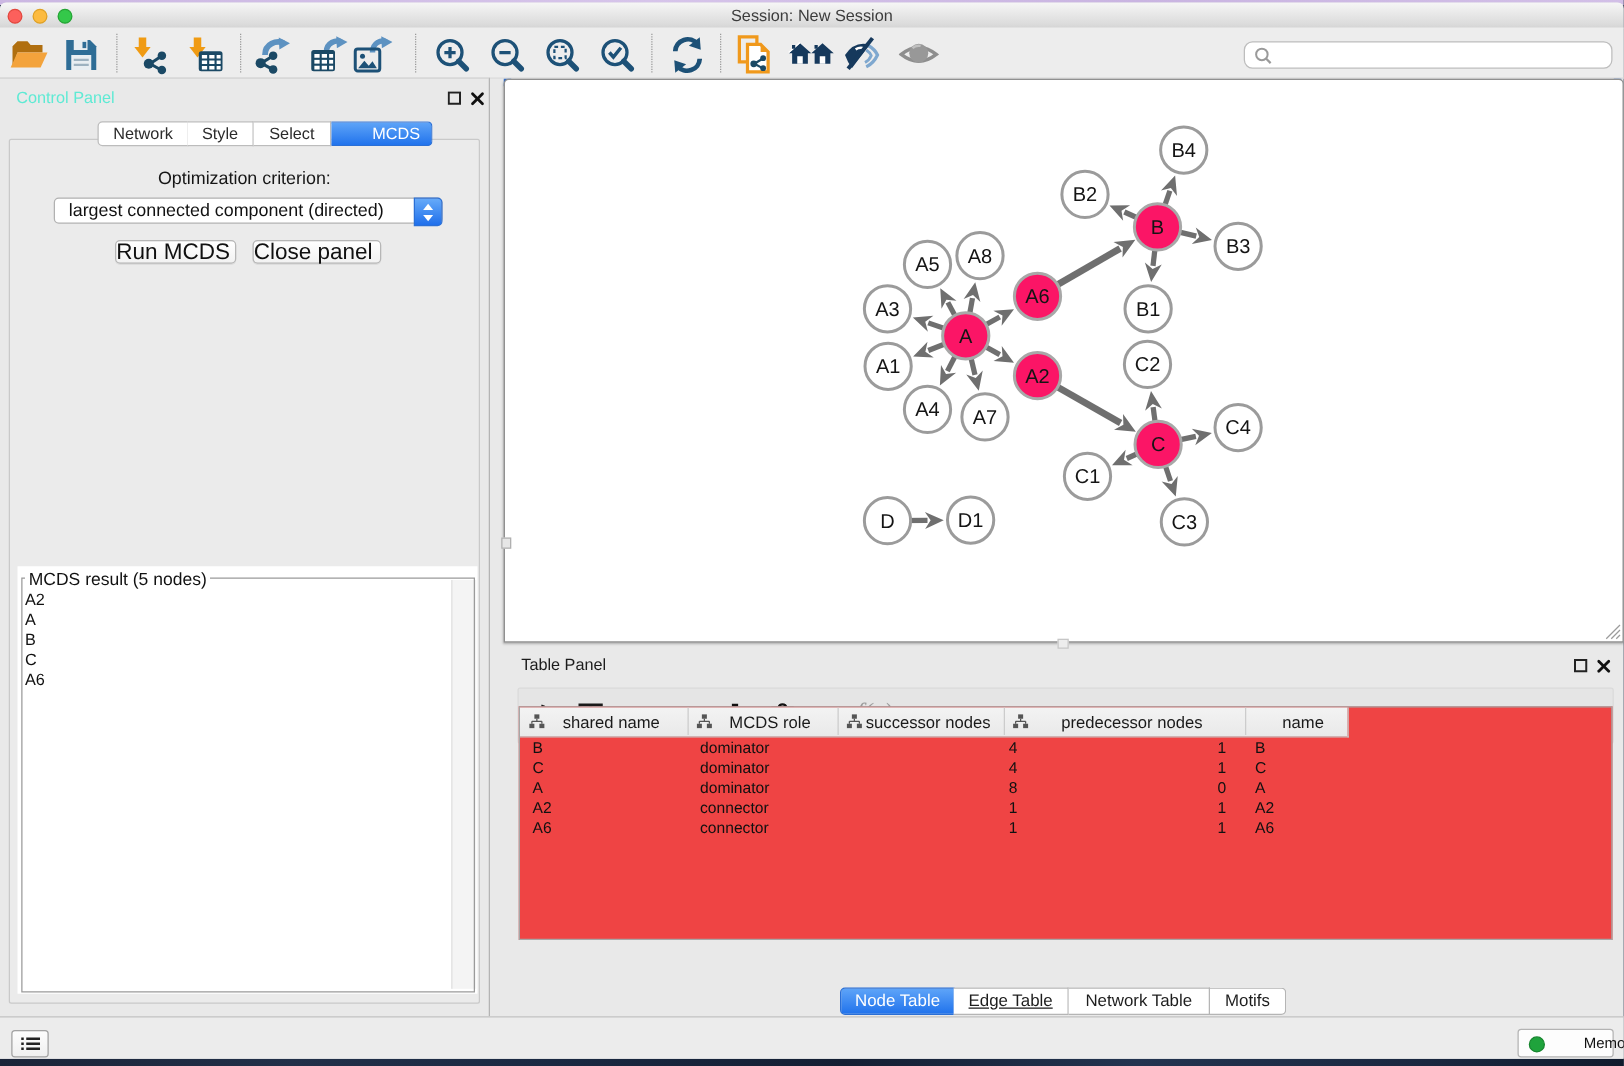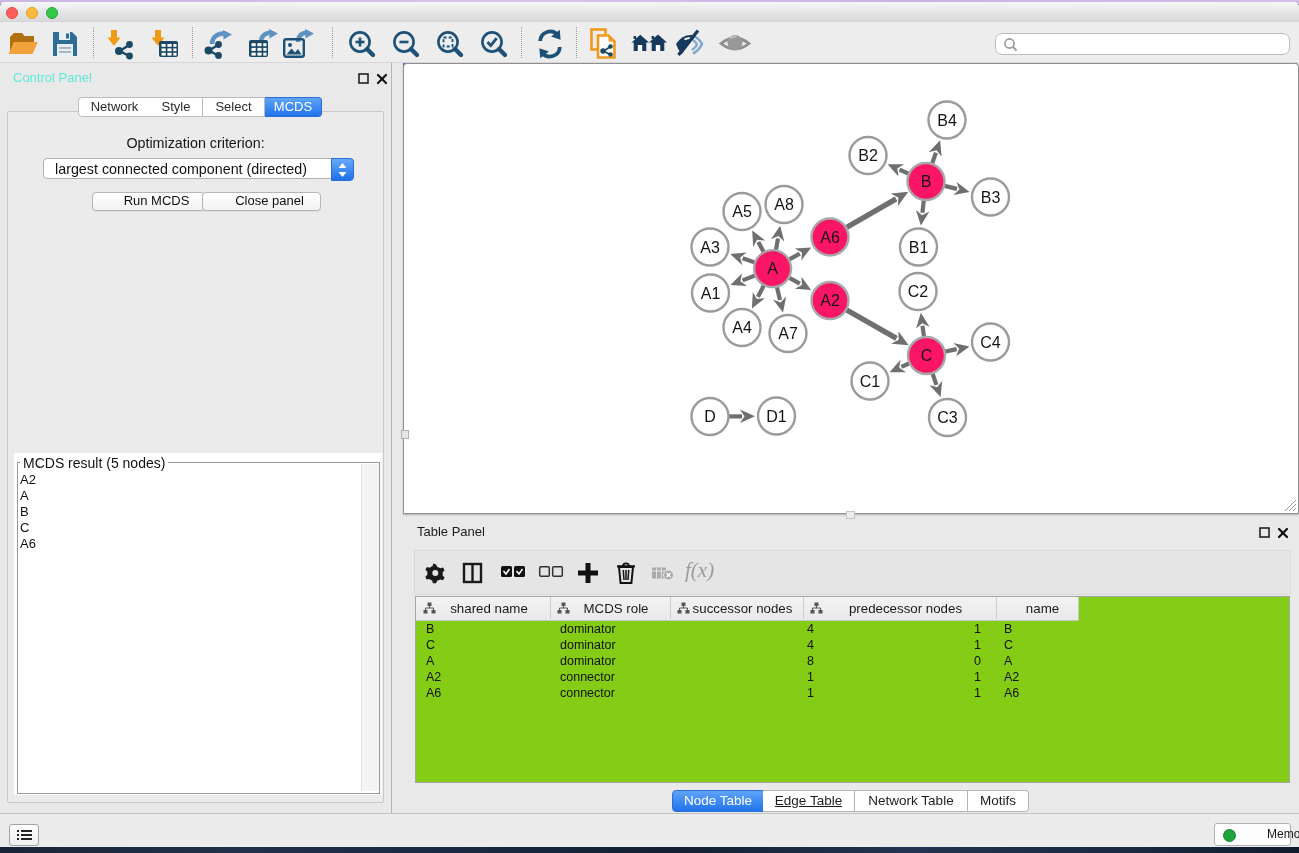--- a/index.html
+++ b/index.html
@@ -18,46 +18,46 @@
 #searchbox{left:995px;top:11px;width:293px;height:20px;background:#fff;border:1px solid #bdbdbd;border-radius:7px;}
 
 #cp-title{left:13px;top:70px;font-size:13px;color:#5eead4;}
 #cp-border{left:0px;top:62px;width:391px;height:751px;border-right:1px solid #b4b4b4;border-top:1px solid #d6d6d6;}
 #cp-inner{left:7px;top:111px;width:375px;height:690px;background:#ebebeb;border:1px solid #c9c9c9;border-radius:2px;}
 .tab{top:97px;height:18px;line-height:18px;font-size:13px;color:#2b2b2b;text-align:center;background:#fff;border:1px solid #bcbcbc;}
 #tab-network{left:78px;width:71px;border-radius:4px 0 0 4px;}
 #tab-style{left:150px;width:52px;border-left:none;}
 #tab-select{left:203px;width:61px;border-left:none;}
 #tab-mcds{left:265px;width:56px;border-radius:0 4px 4px 0;border:1px solid #2a6fd6;border-left:none;
-background:linear-gradient(#5ea4f8,#2173ec);color:#fff;}
+background:linear-gradient(#5ea4f8,#2173ec);color:#fff;padding-left:24px;}
 #opt-label{left:0;top:135px;width:391px;text-align:center;font-size:14.3px;color:#161616;}
 #dropdown{left:43px;top:158px;width:309px;height:19px;background:#fff;border:1px solid #b1b1b1;border-radius:4px;}
 #dropdown .txt{left:11px;top:2px;font-size:14.3px;color:#111;}
 #dd-btn{right:-1px;top:-1px;width:21px;height:21px;border-radius:0 4px 4px 0;
 background:linear-gradient(#66aaf9,#1f6feb);border:1px solid #2a6fd6;}
-.btn{top:192px;height:17px;line-height:16px;text-align:center;font-size:13px;color:#111;
-background:linear-gradient(#ffffff,#f2f2f2);border:1px solid #b6b6b6;border-radius:4px;box-shadow:0 1px 0 rgba(0,0,0,0.06);padding-left:16px;}
+.btn{top:192px;height:17px;line-height:16px;text-align:left;font-size:18px;color:#111;
+background:linear-gradient(#ffffff,#f2f2f2);border:1px solid #b6b6b6;border-radius:4px;box-shadow:0 1px 0 rgba(0,0,0,0.06);}
 #btn-run{left:92px;width:95px;}
 #btn-close{left:202px;width:101px;}
 #cp-white{left:14px;top:453px;width:368px;height:342px;background:#fff;}
 #fieldset{left:17px;top:462px;width:361px;height:330px;border:1px solid #9a9a9a;}
 #fs-legend{left:20px;top:455px;background:#fff;padding:0 3px;font-size:14px;color:#111;}
 #mcds-list{left:20px;top:472px;font-size:13px;color:#111;line-height:16px;}
 #cp-scroll{left:361px;top:464px;width:19px;height:327px;background:#f4f4f4;border-left:1px solid #e0e0e0;}
 
 #netwin{left:403px;top:63px;width:894px;height:449px;background:#fff;border:1px solid #909090;border-radius:4px 4px 0 0;
 box-shadow:0 1px 2px rgba(0,0,0,0.25);}
 #nw-title{left:0;top:0;width:100%;height:21px;border-radius:3px 3px 0 0;
 background:linear-gradient(#f4f4f4,#d9d9d9 85%,#d0d0d0);border-bottom:1px solid #9c9c9c;}
 #nw-title-text{top:4px;left:0;width:100%;text-align:center;font-size:13.8px;color:#303030;}
 .tl2{width:11px;height:11px;border-radius:50%;top:5px;box-sizing:border-box;}
 
 #tp-title{left:417px;top:524px;font-size:13px;color:#1c1c1c;}
 #tp-toolbar{left:414px;top:550px;width:875px;height:43px;background:#e5e5e5;border:1px solid #dadada;border-radius:2px;}
-#tp-table{left:415px;top:596px;width:873px;height:185px;background:#84cc16;border:1px solid #a6a6a6;}
+#tp-table{left:415px;top:565px;width:873px;height:185px;background:#ef4444;border:1px solid #a6a6a6;}
 #tp-header{left:0;top:0;width:662px;height:23px;background:linear-gradient(#f3f3f3,#e9e9e9);border-bottom:1px solid #c7c7c7;border-right:1px solid #c7c7c7;}
 .hcell{top:0;height:22px;border-right:1px solid #cccccc;}
 .hlabel{left:12px;width:calc(100% - 12px);text-align:center;top:4px;font-size:13.3px;color:#1a1a1a;}
 .trow{font-size:12.5px;color:#111;height:16px;}
 .tcell{position:absolute;}
 .tabs2{top:790px;height:20px;line-height:20px;font-size:13.5px;text-align:center;background:#fff;border:1px solid #b5b5b5;color:#1d1d1d;}
 #t-node{left:672px;width:90px;border-radius:4px 0 0 4px;background:linear-gradient(#5ea4f8,#2173ec);color:#fff;border-color:#2a6fd6;}
 #t-edge{left:763px;width:91px;border-left:none;text-decoration:underline;}
 #t-net{left:855px;width:112px;border-left:none;}
 #t-motif{left:968px;width:60px;border-radius:0 4px 4px 0;border-left:none;}
@@ -68,20 +68,21 @@
 #mem-btn .dot{left:8px;top:5px;width:11px;height:11px;border-radius:50%;background:#1fa33c;border:1px solid #18862f;}
 #mem-btn .lbl{left:24px;top:3px;font-size:12px;color:#111;margin-left:28px;}
 </style></head><body>
 <div id="deskbottom" class="abs"></div>
 <div id="desktop-top" class="abs"></div>
 <div id="appwin" class="abs">
 <div id="titlebar" class="abs">
   <div class="tl abs" style="left:6px;background:#fc605c;border:0.5px solid #e2463d;"></div>
   <div class="tl abs" style="left:26px;background:#fcbb40;border:0.5px solid #dfa023;"></div>
   <div class="tl abs" style="left:46px;background:#34c84a;border:0.5px solid #23a433;"></div>
+  <div id="title-text" class="abs">Session: New Session</div>
 </div>
 </div>
 <div id="toolbar" class="abs">
 <svg class="abs ticon" style="left:5px;top:5px" width="34" height="34">
  <path d="M5,27 V10 l4,-4 h8 l2.5,3 H29 v6 H9 z" fill="#b06f10"></path>
  <path d="M3.5,27 l5.5,-12 h24 l-5.5,12 z" fill="#f3a33c"></path>
 </svg>
 <svg class="abs ticon" style="left:48px;top:5px" width="34" height="34">
  <path d="M5,5 h19 l5,5 v19 h-24 z" fill="#2e6d96"></path>
  <rect x="11" y="5" width="11" height="8" fill="#e8eef2"></rect>

